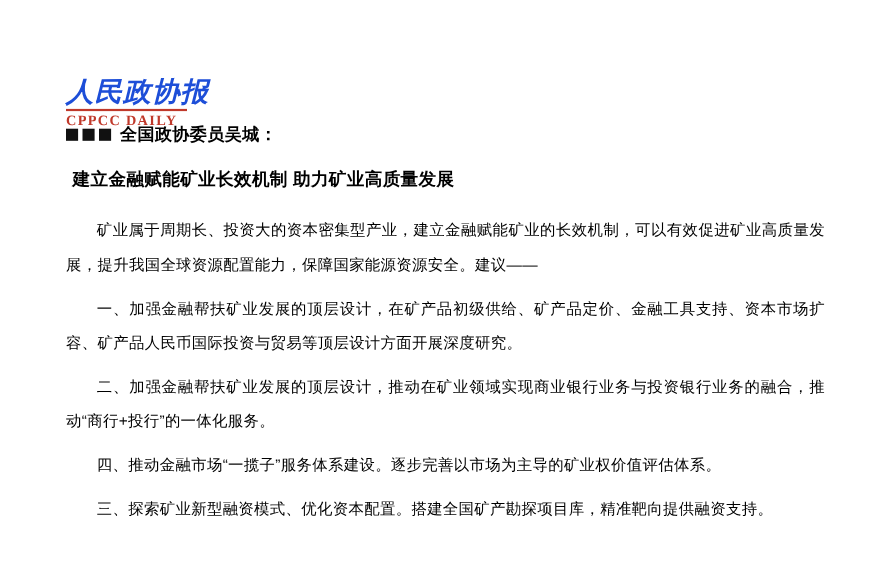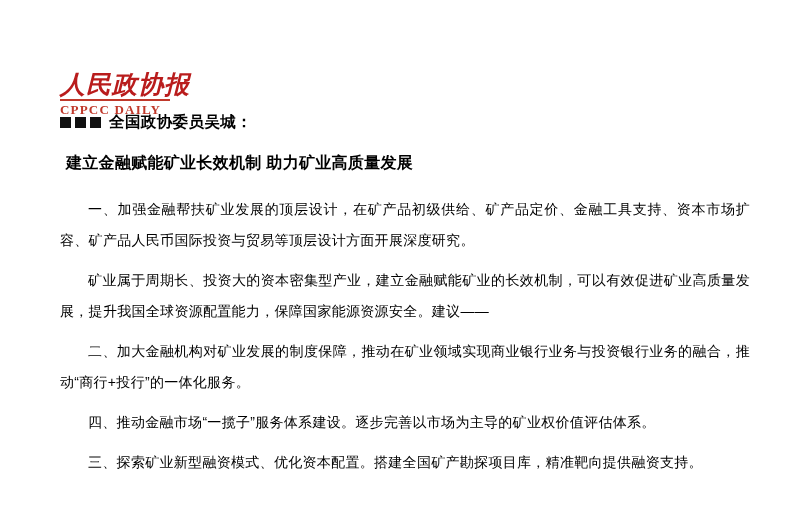--- a/index.html
+++ b/index.html
@@ -25,21 +25,21 @@
     position: absolute;
     left: 60px;
     top: 72px;
     width: 200px;
   }
   .masthead-title {
     font-family: "Liberation Serif", "DejaVu Serif", serif;
     font-size: 25px;
     font-weight: bold;
     font-style: italic;
-    color: #b91c1c;
+    color: #1d4ed8;
     letter-spacing: 1px;
     line-height: 1.05;
     white-space: nowrap;
   }
   .masthead-rule {
     width: 110px;
     height: 2px;
     background: #c0392b;
     margin: 1px 0 1px 0;
   }
@@ -116,20 +116,20 @@
       <span class="squares">
         <span class="sq"></span>
         <span class="sq"></span>
         <span class="sq"></span>
       </span>
       <span class="author-line">全国政协委员吴城：</span>
     </div>
 
     <div class="subhead">建立金融赋能矿业长效机制 助力矿业高质量发展</div>
 
+    <p class="para indent">矿业属于周期长、投资大的资本密集型产业，建立金融赋能矿业的长效机制，可以有效促进矿业高质量发展，提升我国全球资源配置能力，保障国家能源资源安全。建议——</p>
     <p class="para indent">一、加强金融帮扶矿业发展的顶层设计，在矿产品初级供给、矿产品定价、金融工具支持、资本市场扩容、矿产品人民币国际投资与贸易等顶层设计方面开展深度研究。</p>
-    <p class="para indent">矿业属于周期长、投资大的资本密集型产业，建立金融赋能矿业的长效机制，可以有效促进矿业高质量发展，提升我国全球资源配置能力，保障国家能源资源安全。建议——</p>
-    <p class="para indent">二、加大金融机构对矿业发展的制度保障，推动在矿业领域实现商业银行业务与投资银行业务的融合，推动“商行+投行”的一体化服务。</p>
+    <p class="para indent">二、加强金融帮扶矿业发展的顶层设计，推动在矿业领域实现商业银行业务与投资银行业务的融合，推动“商行+投行”的一体化服务。</p>
     <p class="para indent">四、推动金融市场“一揽子”服务体系建设。逐步完善以市场为主导的矿业权价值评估体系。</p>
     <p class="para indent">三、探索矿业新型融资模式、优化资本配置。搭建全国矿产勘探项目库，精准靶向提供融资支持。</p>
 
   </div>
 </div>
 
 </body></html>

